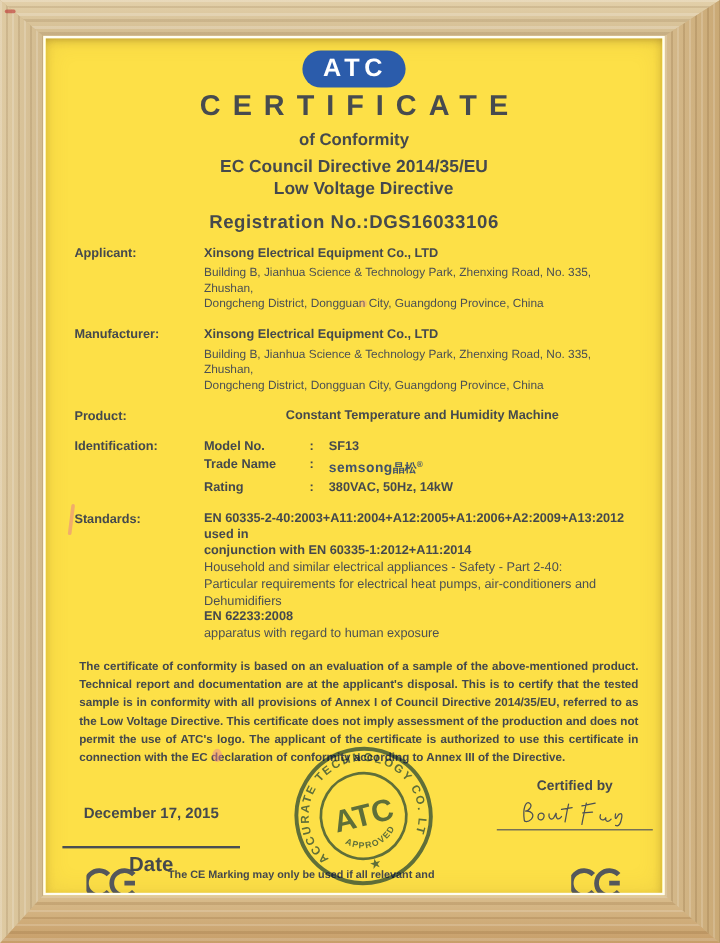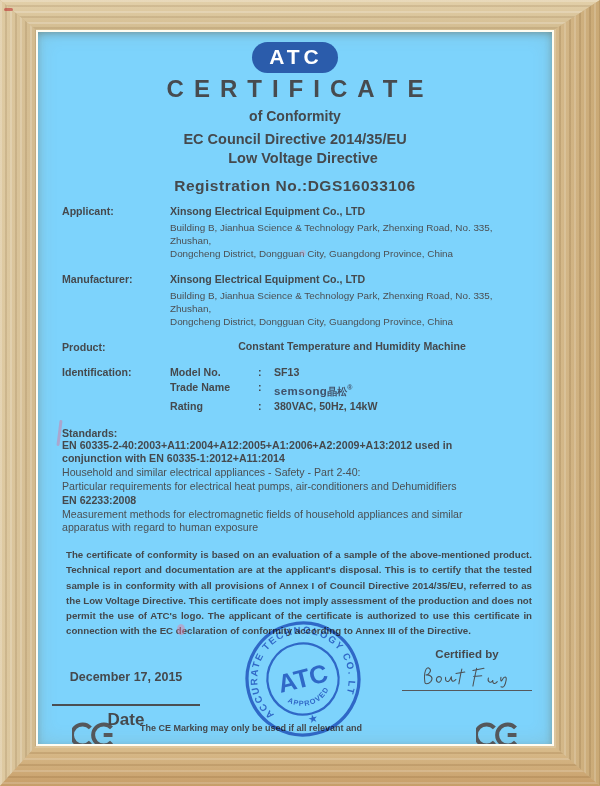--- a/index.html
+++ b/index.html
@@ -35,21 +35,21 @@
     left:0; bottom:0; width:600px; height:40px;
     background:
       repeating-linear-gradient(180deg, rgba(255,255,255,.16) 0 2px, rgba(0,0,0,0) 2px 6px, rgba(134,94,46,.20) 6px 8px, rgba(0,0,0,0) 8px 12px),
       linear-gradient(180deg,#d9bd8d,#c79e69);
     clip-path: polygon(0 100%, 36px 0, calc(100% - 46px) 0, 100% 100%);
   }
 
   
   .paper {
     position:absolute; left:36px; top:30px; right:46px; bottom:40px;
-    background:#7dd3fc;
+    background:#fde047;
     border:2px solid #fffdf2;
     box-shadow:
       inset 0 0 20px rgba(150,110,50,.16),
       inset 0 6px 7px -4px rgba(90,60,20,.28),
       inset -5px 0 7px -4px rgba(90,60,20,.20),
       inset 5px 0 7px -4px rgba(110,80,35,.16);
     overflow:hidden;
   }
 
   
@@ -91,21 +91,21 @@
   .body-par {
     margin:12px 20px 16px 28px; text-align:justify;
     font-weight:bold; font-size:9.7px; line-height:15.2px; color:#44484c;
   }
 
   
   .signoff { position:relative; height:62px; }
   .date-block { position:absolute; left:14px; top:16px; width:148px; text-align:center; }
   .date-value { font-size:12.5px; font-weight:bold; padding-bottom:20px; border-bottom:2px solid #4a4e52; }
   .date-label { margin-top:4px; font-size:17px; font-weight:bold; }
-  .certified-block { position:absolute; right:20px; top:-6px; width:130px; text-align:center; }
+  .certified-block { position:absolute; right:8px; top:-6px; width:130px; text-align:center; }
   .certified-label { font-size:11.5px; font-weight:bold; }
   .sig-svg { display:block; width:96px; height:28px; margin:1px auto 0; }
   .sig-line { border-bottom:1.5px solid #55585c; margin-top:1px; }
 
   .stamp { position:absolute; left:204px; top:-36px; width:122px; height:122px; opacity:.88; transform:rotate(-14deg); mix-blend-mode:multiply; }
 
   
   .ce-row { display:flex; align-items:flex-start; margin:4px 32px 0 34px; }
   .ce-svg { width:44px; height:30px; flex:none; }
   .ce-note { flex:1; text-align:left; font-size:9px; font-weight:bold; line-height:12px; padding:2px 24px 0; color:#44484c; }
@@ -184,29 +184,28 @@
             <span class="brand"><span class="brand-latin">semsong</span><span class="brand-cjk">晶松</span><span class="brand-mark">®</span></span>
           </div>
           <div class="id-row">
             <span class="id-key">Rating</span>
             <span class="id-sep">:</span>
             <span>380VAC, 50Hz, 14kW</span>
           </div>
         </div>
       </div>
 
-      <div class="frow" style="margin-bottom:0;flex-direction:column;">
+      <div class="frow" style="margin-bottom:0;">
         <div class="flabel">Standards:</div>
         <div class="fval std-lines">
           <div class="std-b">EN 60335-2-40:2003+A11:2004+A12:2005+A1:2006+A2:2009+A13:2012 used in</div>
           <div class="std-b">conjunction with EN 60335-1:2012+A11:2014</div>
           <div class="std-r">Household and similar electrical appliances - Safety - Part 2-40:</div>
           <div class="std-r">Particular requirements for electrical heat pumps, air-conditioners and Dehumidifiers</div>
           <div class="std-b">EN 62233:2008</div>
-          <div class="std-r">Measurement methods for electromagnetic fields of household appliances and similar</div>
           <div class="std-r">apparatus with regard to human exposure</div>
         </div>
       </div>
     </div>
 
     <div class="body-par">The certificate of conformity is based on an evaluation of a sample of the above-mentioned product. Technical report and documentation are at the applicant's disposal. This is to certify that the tested sample is in conformity with all provisions of Annex I of Council Directive 2014/35/EU, referred to as the Low Voltage Directive. This certificate does not imply assessment of the production and does not permit the use of ATC's logo. The applicant of the certificate is authorized to use this certificate in connection with the EC declaration of conformity according to Annex III of the Directive.</div>
 
     <div class="signoff">
       <div class="date-block">
         <div class="date-value">December 17, 2015</div>

